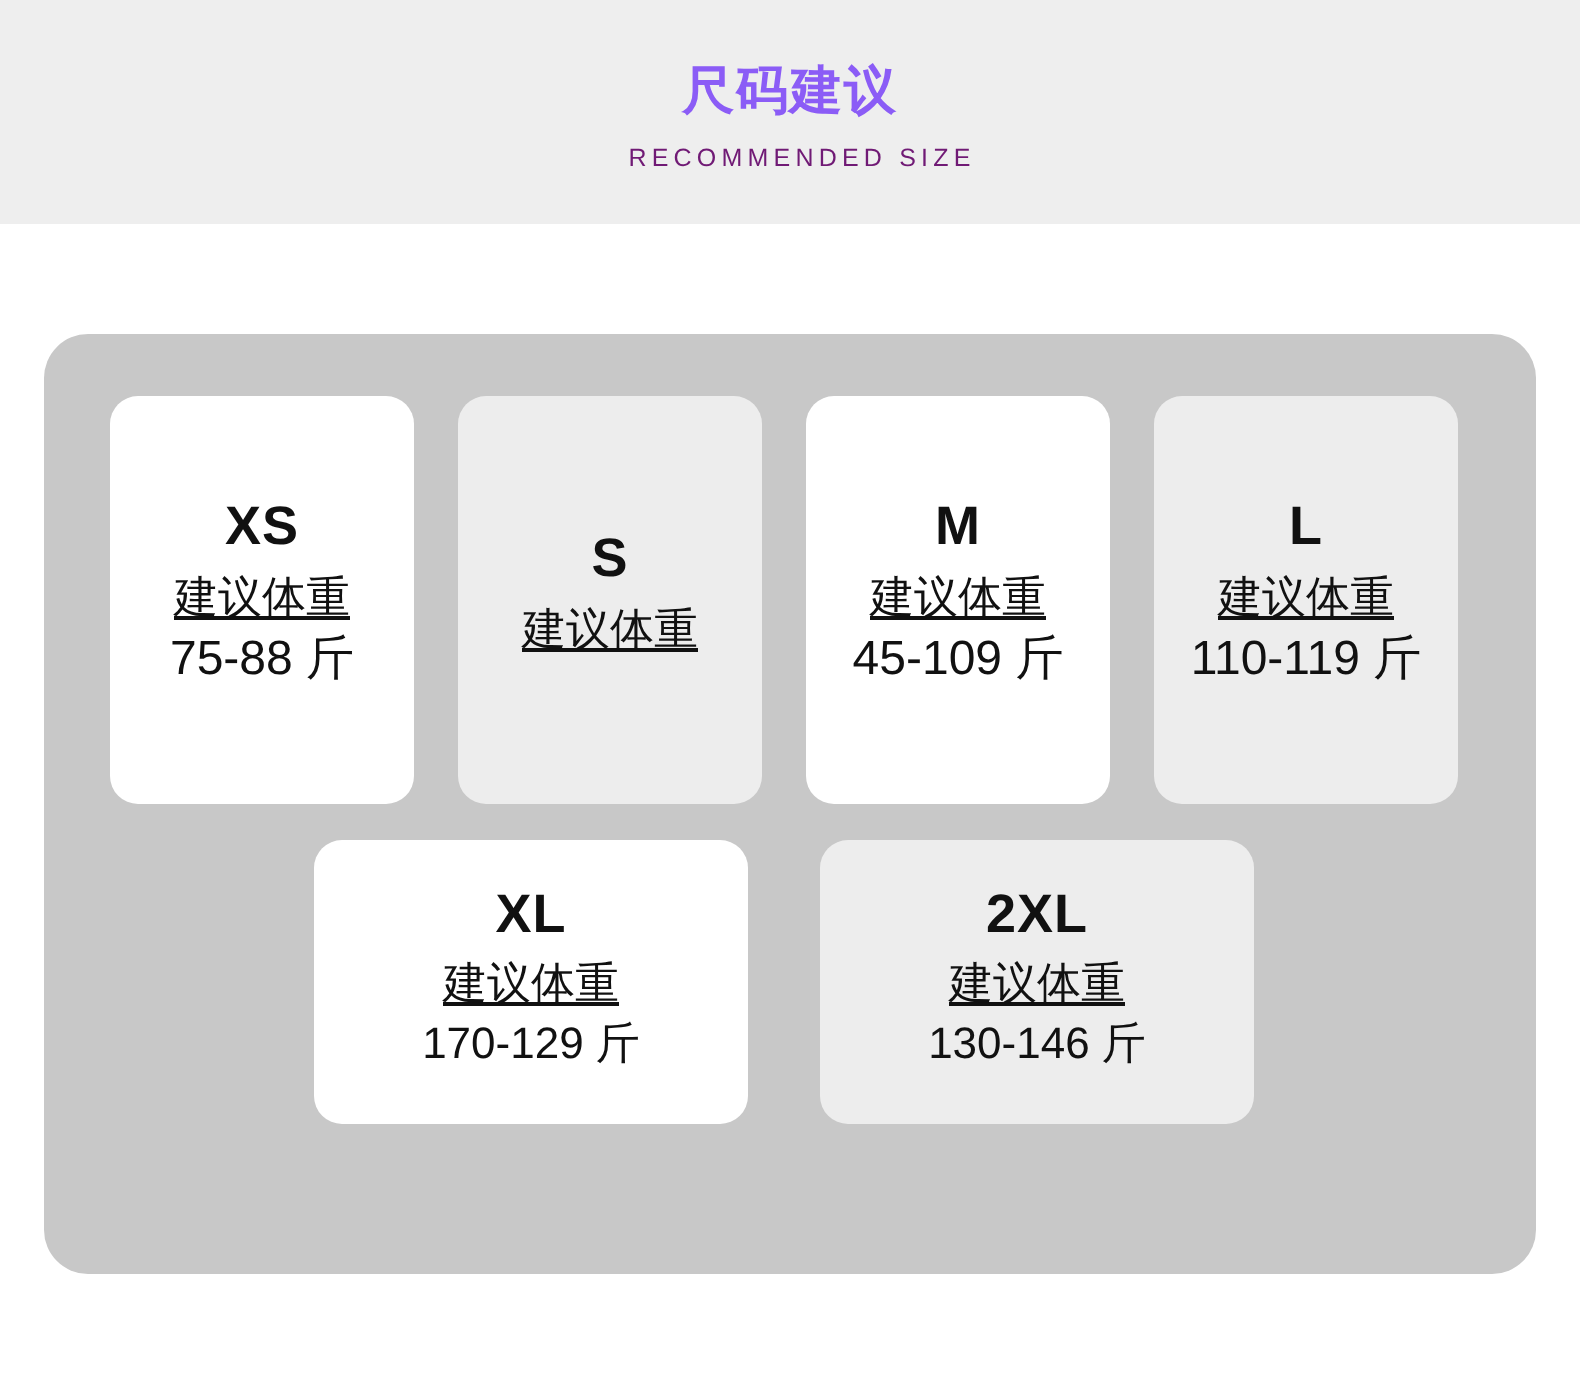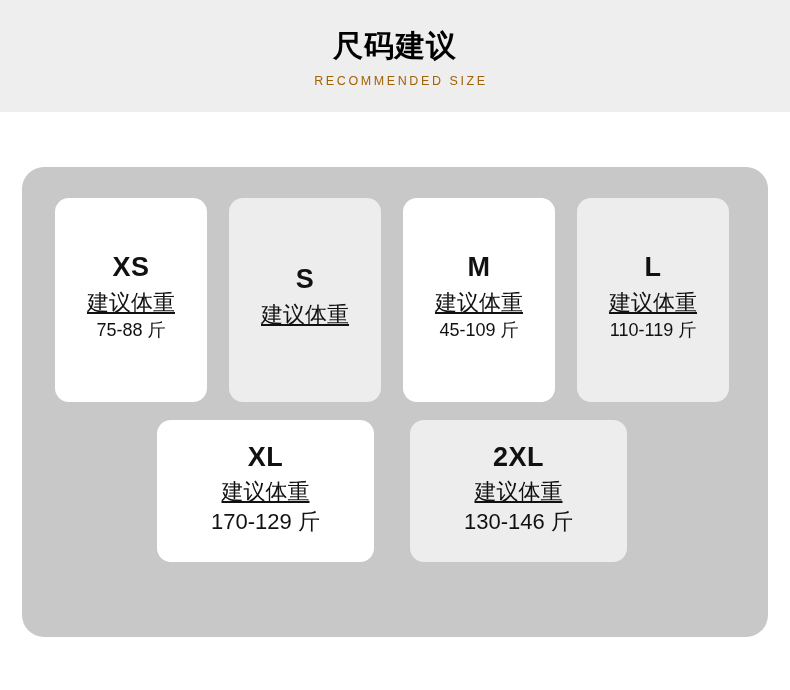--- a/index.html
+++ b/index.html
@@ -20,30 +20,30 @@
     height: 112px;
     background: #eeeeee;
     display: flex;
     flex-direction: column;
     align-items: center;
     justify-content: center;
     box-sizing: border-box;
     padding-top: 4px;
   }
   .header-title {
-    font-size: 30px;
+    font-size: 26px;
     font-weight: bold;
-    color: #000000;
+    color: #8b5cf6;
     letter-spacing: 1px;
     line-height: 1.25;
   }
   .header-subtitle {
     font-size: 12.5px;
     font-weight: normal;
-    color: #a16207;
+    color: #701a75;
     letter-spacing: 2.6px;
     margin-top: 10px;
     line-height: 1.2;
     margin-left: 12px;
   }
 
   
   .panel-wrap {
     width: 790px;
     height: 578px;
@@ -109,21 +109,21 @@
     letter-spacing: 0.5px;
   }
   .card-note {
     font-size: 22px;
     font-weight: normal;
     line-height: 1.28;
     margin-top: 6px;
     text-decoration: underline;
   }
   .card-range {
-    font-size: 18px;
+    font-size: 24px;
     font-weight: normal;
     line-height: 1.28;
     margin-top: 2px;
   }
   .size-row-bottom .card-size-label { font-size: 27px; }
   .size-row-bottom .card-note { font-size: 22px; margin-top: 5px; }
   .size-row-bottom .card-range { font-size: 22px; }
 </style>
 </head>
 <body>

